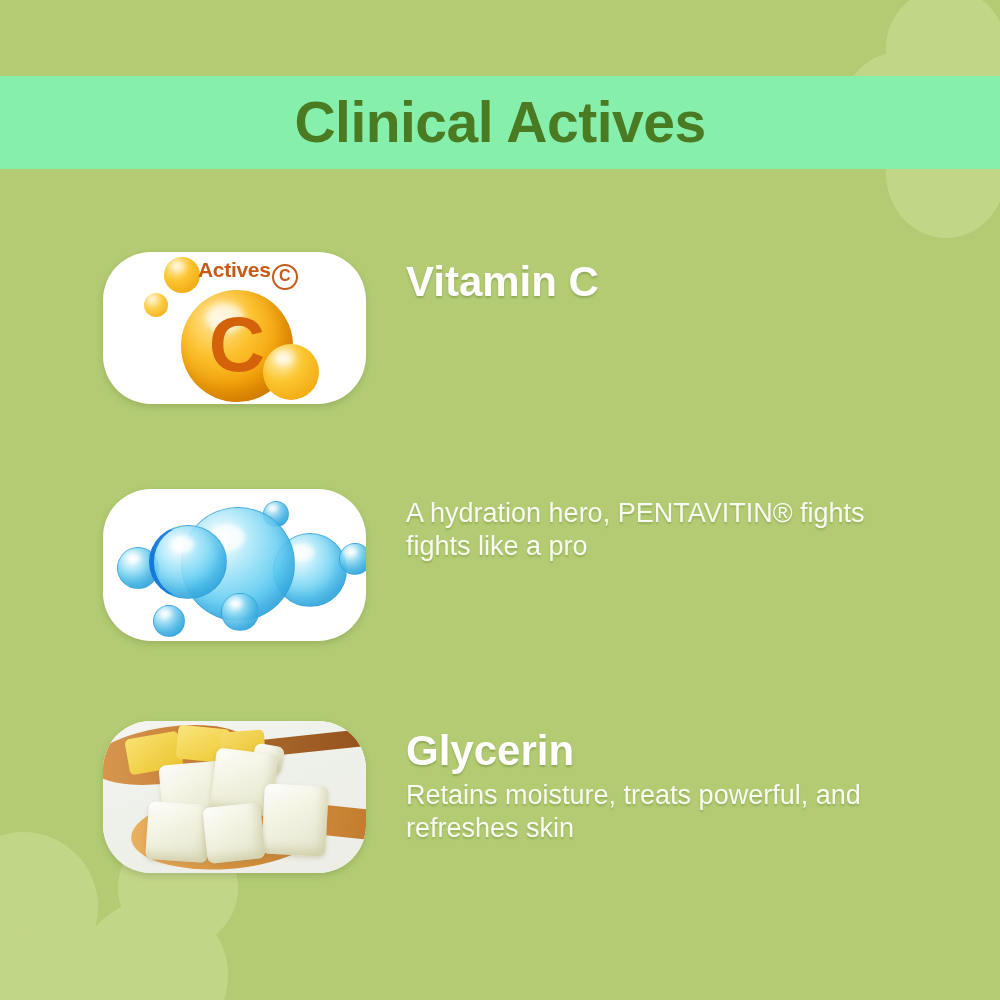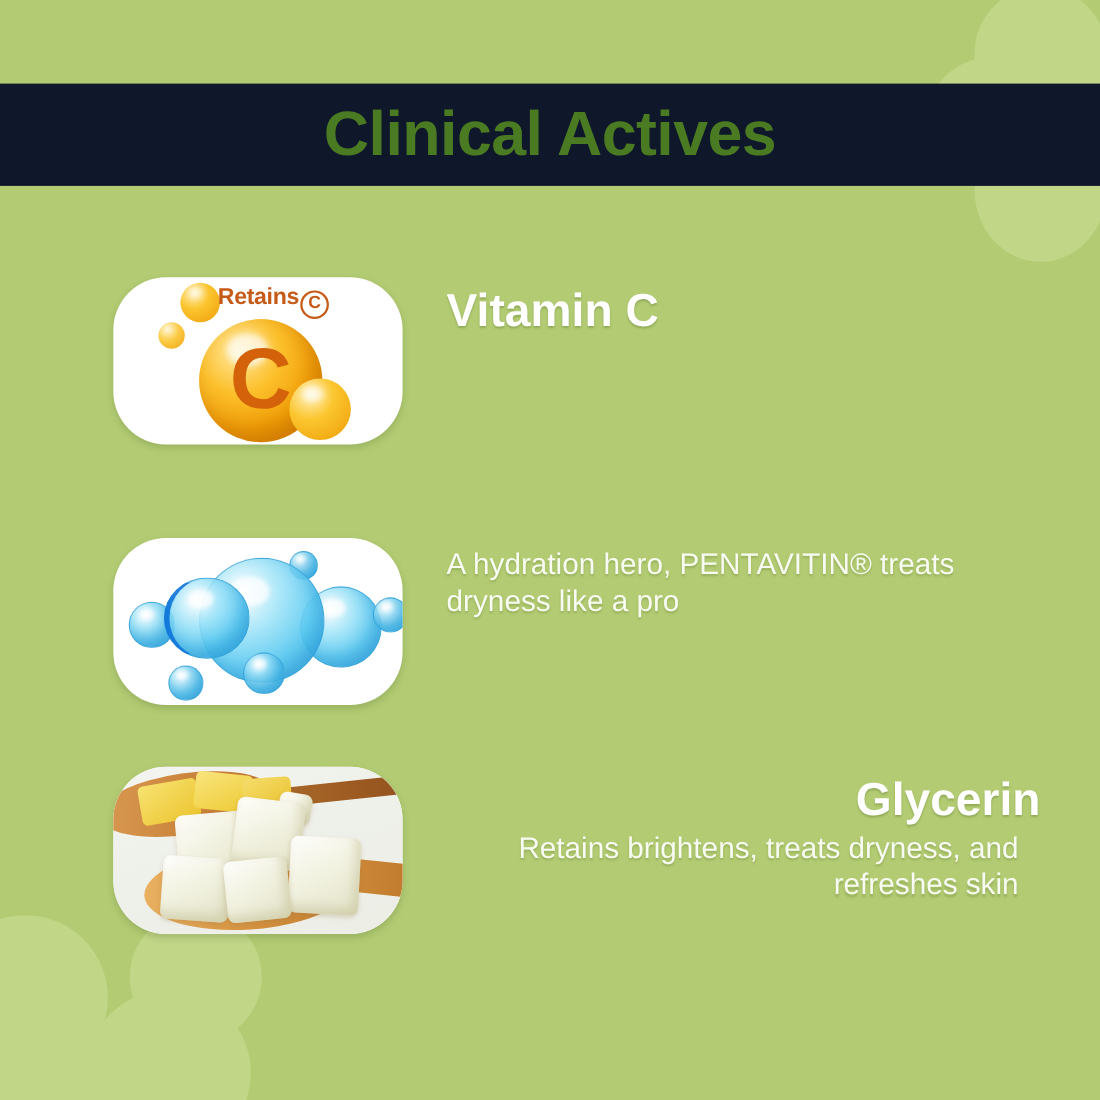--- a/index.html
+++ b/index.html
@@ -36,21 +36,21 @@
   .blob.deco-bl-c { width: 160px; height: 160px; left: -30px; top: 930px; }
   .blob.deco-bl-d { width: 120px; height: 120px; left: 118px; top: 828px; }
 
   
   .title-band {
     position: absolute;
     left: 0;
     top: 76px;
     width: 1000px;
     height: 93px;
-    background: #0f172a;
+    background: #86efac;
     display: flex;
     align-items: center;
     justify-content: center;
     z-index: 5;
   }
   .title-text {
     color: #4a7a22;
     font-size: 57px;
     font-weight: bold;
     letter-spacing: -0.5px;
@@ -62,21 +62,21 @@
   .row {
     position: absolute;
     left: 0;
     width: 1000px;
     height: 154px;
     display: flex;
     align-items: flex-start;
   }
   #row-0 { top: 252px; }
   #row-1 { top: 489px; }
-  #row-2 { top: 697px; text-align: right; }
+  #row-2 { top: 721px; }
 
   .card {
     position: relative;
     margin-left: 103px;
     width: 263px;
     height: 152px;
     flex: 0 0 auto;
     background: #ffffff;
     border-radius: 48px;
     overflow: hidden;
@@ -272,21 +272,21 @@
   <div class="row" id="row-0">
     <div class="card">
       <div class="vitc-art">
         <div class="sphere vitc-s1"></div>
         <div class="sphere vitc-s2"></div>
         <div class="sphere vitc-big">
           <div class="c-letter">C</div>
         </div>
         <div class="sphere vitc-s3"></div>
         <div class="vitc-label">
-          <span>Retains</span><span class="circ">C</span>
+          <span>Actives</span><span class="circ">C</span>
         </div>
       </div>
     </div>
     <div class="text-col">
       <p class="ingredient-name">Vitamin C</p>
     </div>
   </div>
 
   <div class="row" id="row-1">
     <div class="card">
@@ -295,21 +295,21 @@
         <div class="bub penta-b6"></div>
         <div class="bub penta-b3"></div>
         <div class="bub penta-b5"></div>
         <div class="bub penta-b1"></div>
         <div class="bub penta-b2"></div>
         <div class="bub penta-b7"></div>
         <div class="bub penta-b8"></div>
       </div>
     </div>
     <div class="text-col">
-      <p class="ingredient-desc">A hydration hero, PENTAVITIN® treats dryness like a pro</p>
+      <p class="ingredient-desc">A hydration hero, PENTAVITIN® fights fights like a pro</p>
     </div>
   </div>
 
   <div class="row" id="row-2">
     <div class="card">
       <div class="gly-art">
         <div class="gly-handle-top"></div>
         <div class="gly-spoon gly-spoon-top"></div>
         <div class="gly-mango gly-m1"></div>
         <div class="gly-mango gly-m2"></div>
@@ -319,17 +319,17 @@
         <div class="cube gly-c6"></div>
         <div class="cube gly-c1"></div>
         <div class="cube gly-c2"></div>
         <div class="cube gly-c5"></div>
         <div class="cube gly-c3"></div>
         <div class="cube gly-c4"></div>
       </div>
     </div>
     <div class="text-col">
       <p class="ingredient-name">Glycerin</p>
-      <p class="ingredient-desc">Retains brightens, treats dryness, and refreshes skin</p>
+      <p class="ingredient-desc">Retains moisture, treats powerful, and refreshes skin</p>
     </div>
   </div>
 
 </div>
 
 </body></html>

